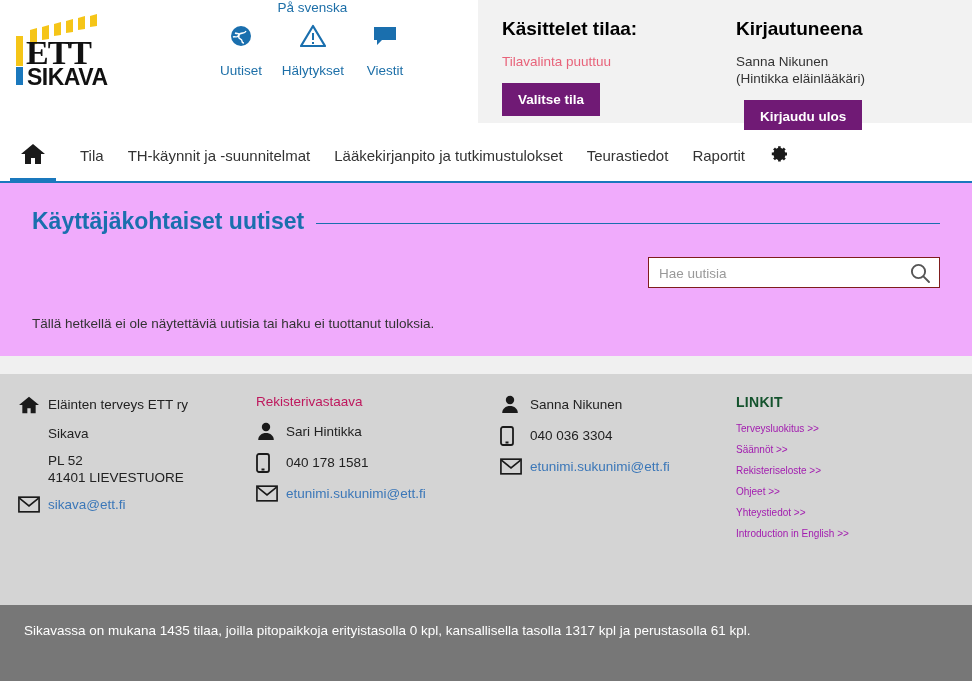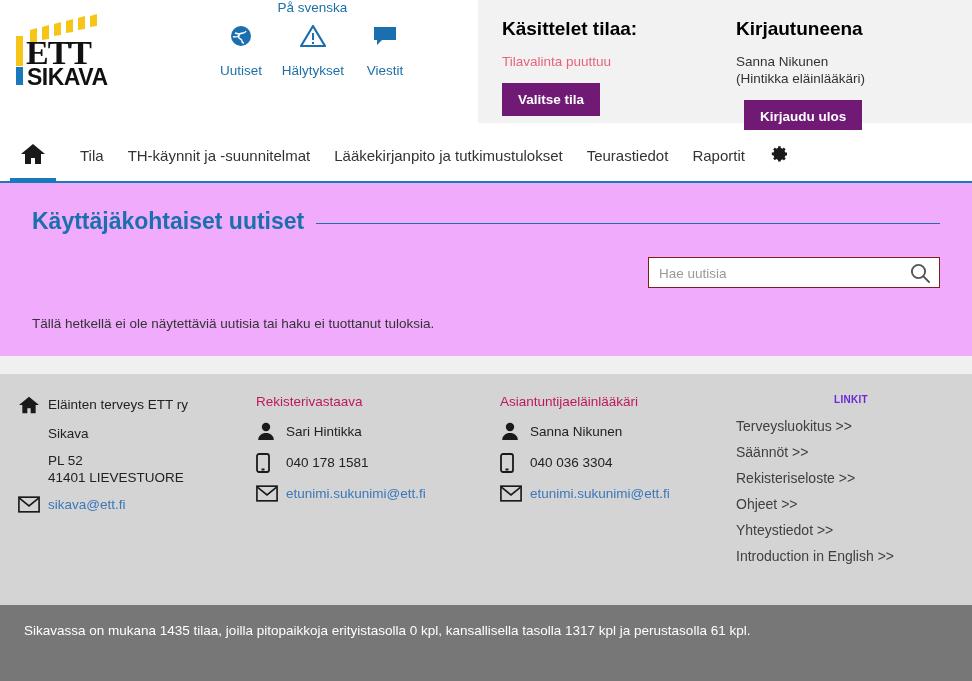--- a/index.html
+++ b/index.html
@@ -257,47 +257,46 @@
     align-items: center;
     justify-content: flex-start;
     padding-top: 1px;
   }
   .f-head {
     font-size: 13.5px;
     color: #be185d;
     margin-bottom: 12px;
   }
   .f-head-strong {
-    font-size: 10px;
+    font-size: 14px;
     font-weight: bold;
-    color: #6d28d9;
+    color: #14532d;
     margin-bottom: 13px;
     letter-spacing: .3px;
-    text-align: center;
   }
   .f-plain {
     font-size: 13.5px;
     color: #222222;
     margin: 0 0 11px 30px;
   }
   .f-addr {
     font-size: 13.5px;
     color: #222222;
     line-height: 17px;
     margin: 6px 0 9px 30px;
   }
   .f-link {
     color: #3b77b8;
     text-decoration: none;
     cursor: pointer;
   }
   .f-linklist a {
     display: block;
-    font-size: 14px;
-    color: #404040;
+    font-size: 10px;
+    color: #a21caf;
     text-decoration: none;
     margin-bottom: 10px;
     cursor: pointer;
   }
 
   
   .statusbar {
     background: #777777;
     color: #ffffff;
     height: 100px;
@@ -495,21 +494,20 @@
           <svg width="22" height="17" viewBox="0 0 24 18">
             <rect x="1" y="1" width="22" height="16" fill="none" stroke="#1a1a1a" stroke-width="1.8"></rect>
             <polyline points="1.5,2 12,10.5 22.5,2" fill="none" stroke="#1a1a1a" stroke-width="1.8"></polyline>
           </svg>
         </span>
         <a class="f-link">etunimi.sukunimi@ett.fi</a>
       </div>
     </div>
 
     <div class="fcol-3">
-      <div class="f-head">Asiantuntijaeläinlääkäri</div>
       <div class="f-line">
         <span class="f-ico">
           <svg width="20" height="19" viewBox="0 0 20 19">
             <circle cx="10" cy="5" r="4.2" fill="#1a1a1a"></circle>
             <path d="M2.2 18c0-4.3 3.5-7 7.8-7s7.8 2.7 7.8 7z" fill="#1a1a1a"></path>
           </svg>
         </span>
         <span>Sanna Nikunen</span>
       </div>
       <div class="f-line">

